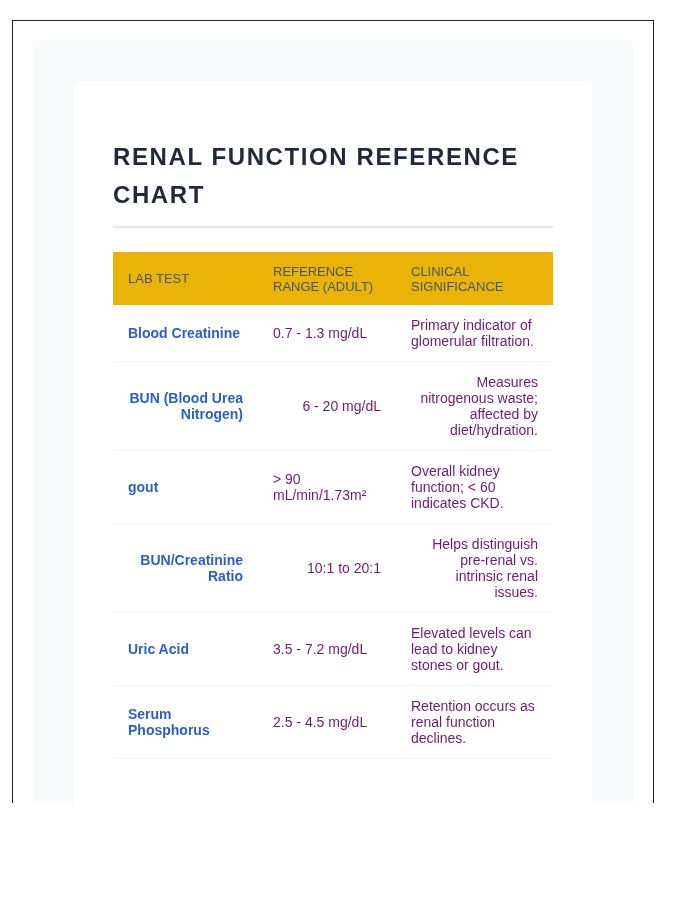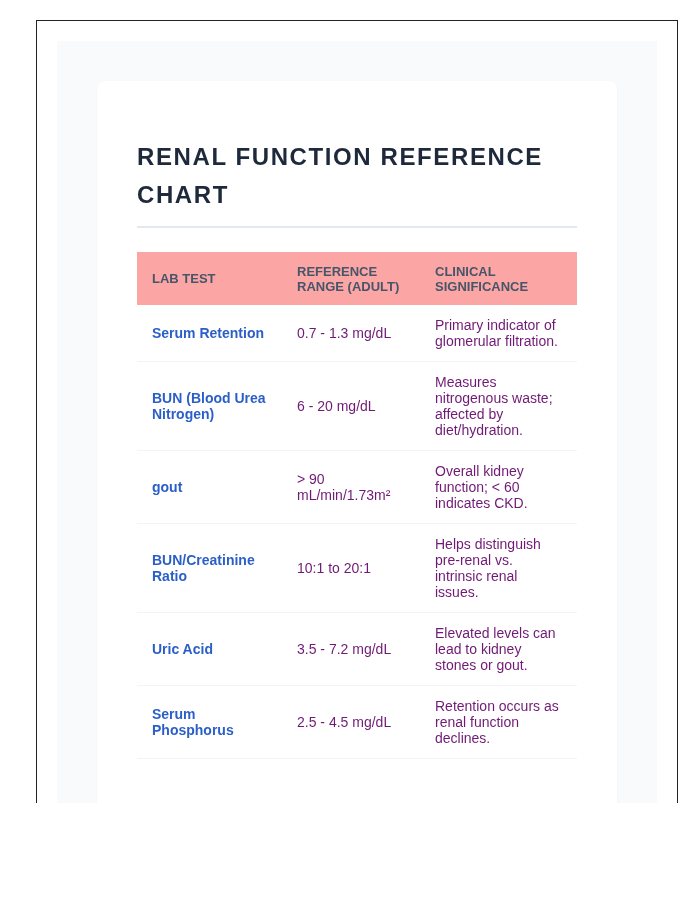--- a/index.html
+++ b/index.html
@@ -9,21 +9,21 @@
     width: 700px;
     height: 900px;
     overflow: hidden;
   }
   body {
     position: relative;
     font-family: "Liberation Sans", sans-serif;
   }
   .viewport {
     position: absolute;
-    left: 36px;
+    left: 12px;
     top: 20px;
     width: 640px;
     height: 782px;
     border-left: 1px solid #222;
     border-right: 1px solid #222;
     border-top: 1px solid #222;
     overflow: hidden;
     background: #ffffff;
   }
   .page {
@@ -70,46 +70,46 @@
     left: 40px;
     top: 171px;
     width: 440px;
     border-collapse: collapse;
     table-layout: fixed;
   }
   table.ref col.c1 { width: 145px; }
   table.ref col.c2 { width: 138px; }
   table.ref col.c3 { width: 157px; }
   table.ref thead th {
-    background: #fca5a5;
+    background: #eab308;
     color: #475569;
     font-size: 13px;
     line-height: 15px;
-    font-weight: 700;
+    font-weight: 400;
     text-align: left;
     text-transform: uppercase;
     padding: 11px 15px 11px 15px;
     height: 31px;
     vertical-align: middle;
   }
   table.ref tbody td {
     font-size: 14px;
     line-height: 16px;
     color: #701a75;
     padding: 12px 15px;
     vertical-align: middle;
     border-bottom: 1px solid #f1f5f9;
   }
   table.ref tbody td.test {
     color: #2b5fc8;
     font-weight: 700;
   }
   table.ref tbody tr.r-short td { height: 32px; }
   table.ref tbody tr.r-mid td { height: 48px; }
-  table.ref tbody tr.r-tall td { height: 64px; }
+  table.ref tbody tr.r-tall td { height: 64px; text-align: right; }
 </style>
 </head>
 <body>
 
 <div class="viewport">
   <div class="page">
     <div class="card">
       <h1 class="title">RENAL FUNCTION REFERENCE CHART</h1>
       <div class="divider"></div>
 
@@ -121,21 +121,21 @@
         </colgroup>
         <thead>
           <tr>
             <th>LAB TEST</th>
             <th>REFERENCE RANGE (ADULT)</th>
             <th>CLINICAL SIGNIFICANCE</th>
           </tr>
         </thead>
         <tbody>
           <tr class="r-short">
-            <td class="test">Serum Retention</td>
+            <td class="test">Blood Creatinine</td>
             <td>0.7 - 1.3 mg/dL</td>
             <td>Primary indicator of glomerular filtration.</td>
           </tr>
           <tr class="r-tall">
             <td class="test">BUN (Blood Urea Nitrogen)</td>
             <td>6 - 20 mg/dL</td>
             <td>Measures nitrogenous waste; affected by diet/hydration.</td>
           </tr>
           <tr class="r-mid">
             <td class="test">gout</td>

